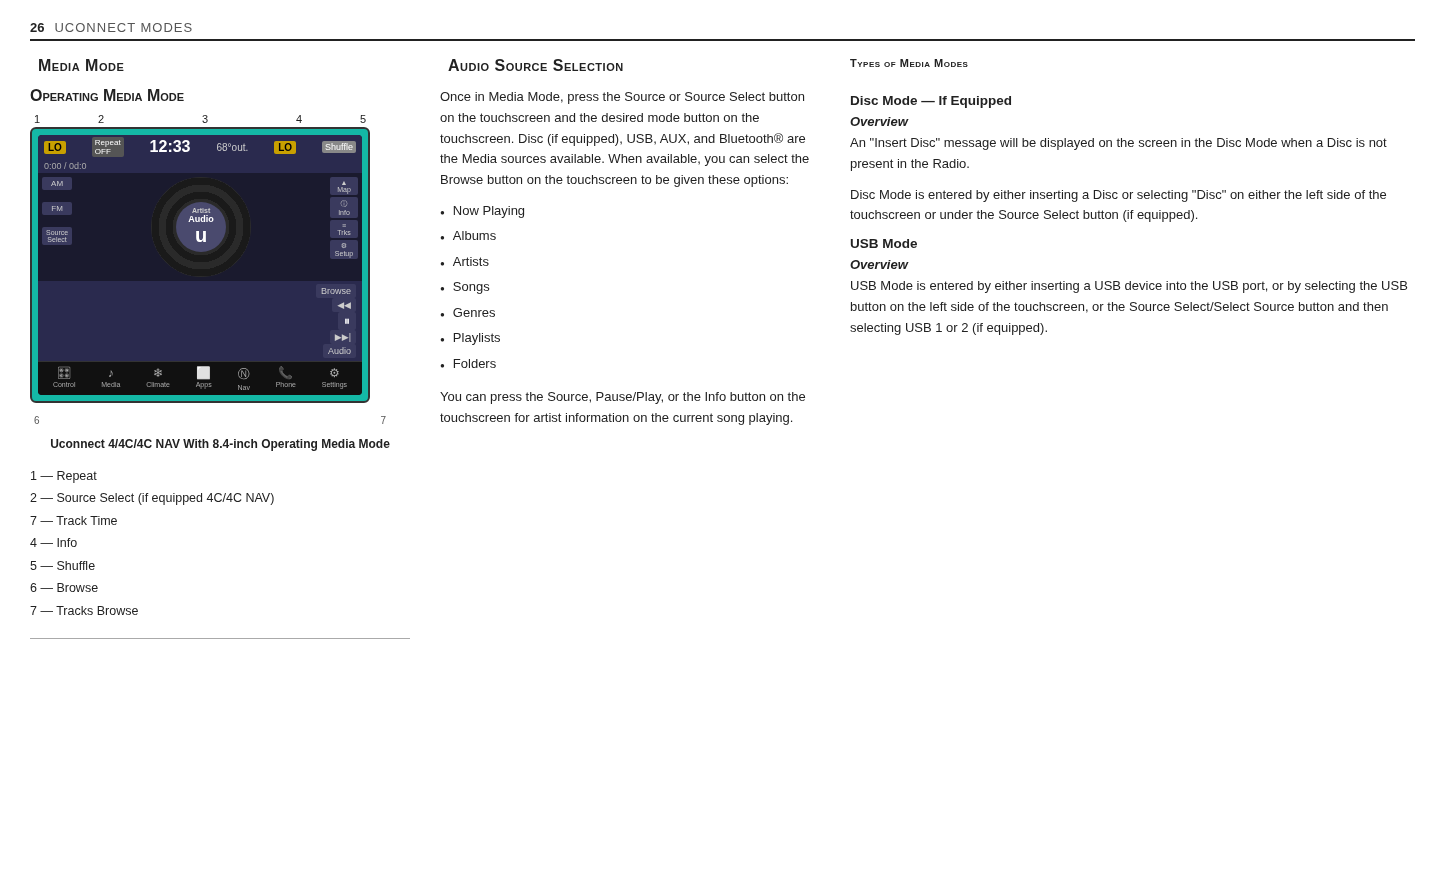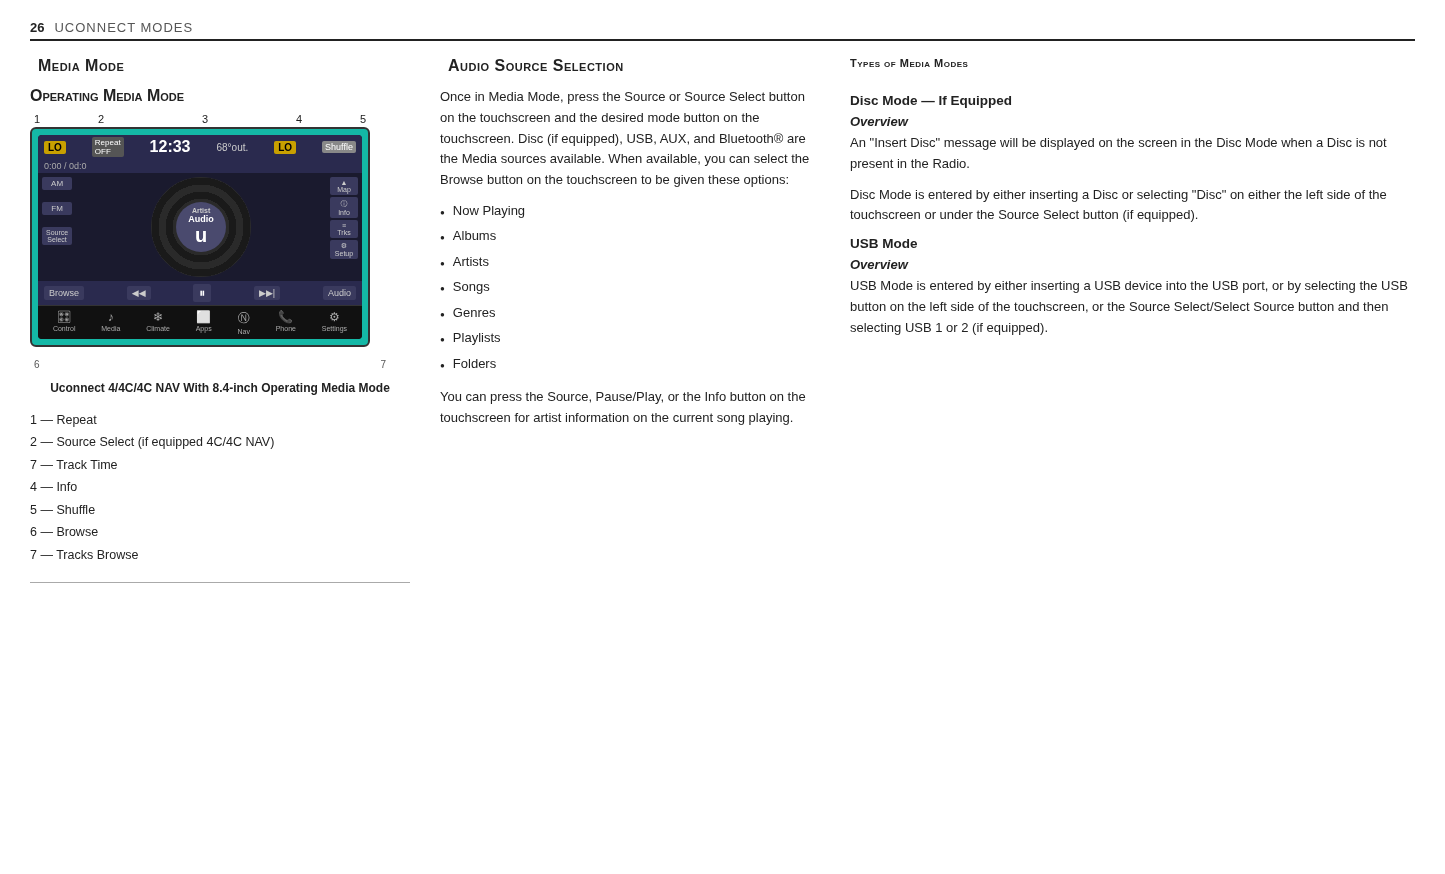--- a/index.html
+++ b/index.html
@@ -181,22 +181,23 @@
       padding: 2px 6px;
       color: #aaa;
       font-size: 9px;
       display: flex;
       justify-content: space-between;
     }
     .screen-controls {
       background: #2a2a4e;
       display: flex;
       justify-content: space-between;
-      align-items: center;
+      align-items: flex-end;
       padding: 3px 6px;
+      flex-direction: column;
     }
     .ctrl-btn {
       background: #3a3a5e;
       color: #ccc;
       font-size: 9px;
       padding: 2px 5px;
       border-radius: 2px;
       text-align: center;
     }
     .ctrl-play {

